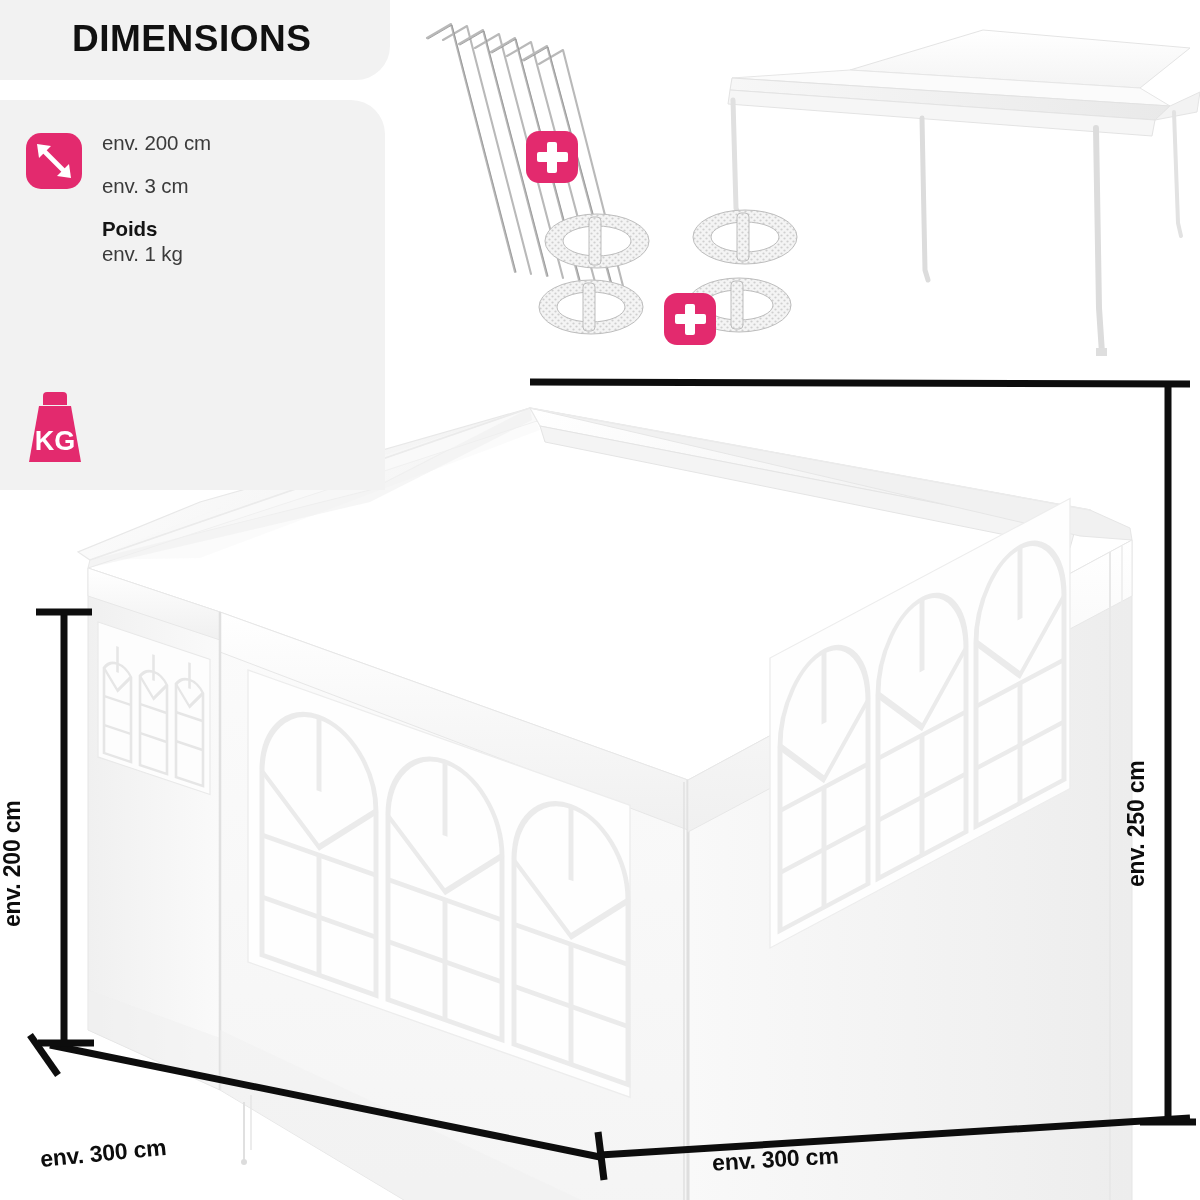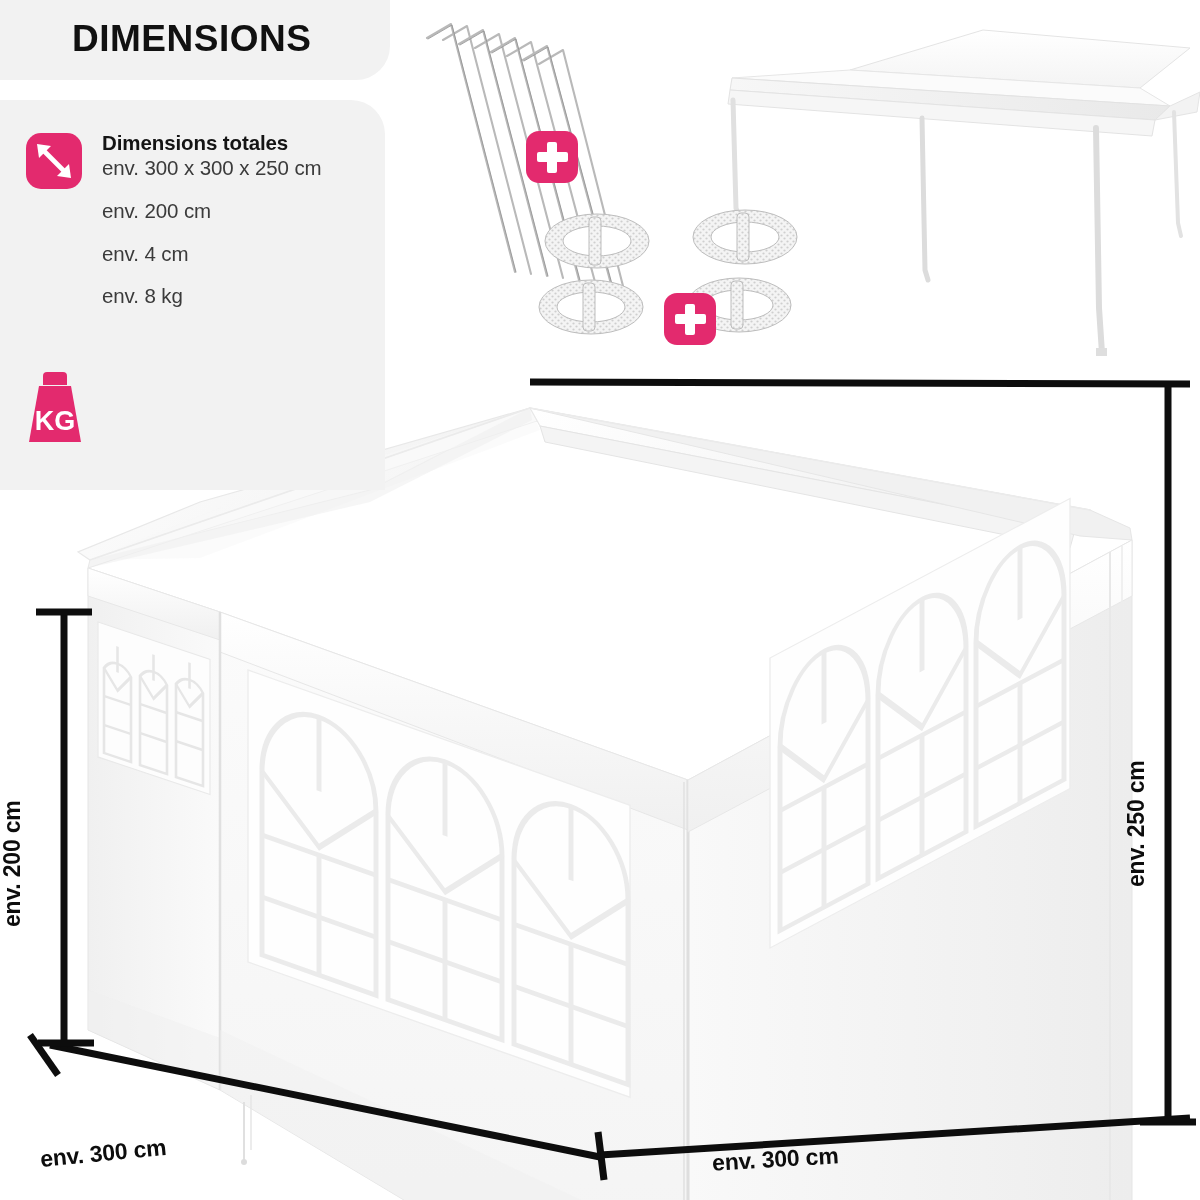--- a/index.html
+++ b/index.html
@@ -35,21 +35,21 @@
     font-size:20.5px;font-weight:normal;color:#3b3b3b;line-height:1.26;
     letter-spacing:-.1px;
   }
 
   
   .pink-ico{position:absolute;}
   #dim-icon{
     left:26px;top:133px;width:56px;height:56px;
     background:#e32a6e;border-radius:15px;
   }
-  #weight-icon{left:22px;top:368px;width:66px;height:80px;}
+  #weight-icon{left:22px;top:388px;width:66px;height:80px;}
 
   
   .plus-badge{
     position:absolute;background:#e32a6e;border-radius:13px;
     display:flex;align-items:center;justify-content:center;
   }
   #plus-badge-stakes{left:526px;top:131px;width:52px;height:52px;}
   #plus-badge-ropes{left:664px;top:293px;width:52px;height:52px;}
   .plus-badge .bar-h{position:absolute;background:#fff;border-radius:2px;
     width:31px;height:10px;}
@@ -289,31 +289,28 @@
   <div class="pink-ico" id="weight-icon">
     <svg width="66" height="80" viewBox="0 0 66 80">
       <path d="M25,4 h16 a4,4 0 0 1 4,4 v9 h-24 v-9 a4,4 0 0 1 4,-4 z" fill="#e32a6e"></path>
       <path d="M17,18 h32 l10,56 h-52 z" fill="#e32a6e"></path>
       <text x="33" y="62" text-anchor="middle" font-family="Liberation Sans, sans-serif" font-size="27" font-weight="bold" fill="#ffffff">KG</text>
     </svg>
   </div>
 
   <div class="spec-list">
     <div class="spec-item">
-      <div class="spec-label">Dimensions totales</div>
-      <div class="spec-value">env. 300 x 300 x 250 cm</div>
-    </div>
-    <div class="spec-item">
       <div class="spec-value">env. 200 cm</div>
     </div>
     <div class="spec-item">
-      <div class="spec-value">env. 4 cm</div>
+      <div class="spec-value">env. 3 cm</div>
     </div>
     <div class="spec-item">
-      <div class="spec-value">env. 8 kg</div>
+      <div class="spec-label">Poids</div>
+      <div class="spec-value">env. 1 kg</div>
     </div>
   </div>
 
   <div class="plus-badge" id="plus-badge-stakes">
     <span class="bar-h"></span>
     <span class="bar-v"></span>
   </div>
   <div class="plus-badge" id="plus-badge-ropes">
     <span class="bar-h"></span>
     <span class="bar-v"></span>

